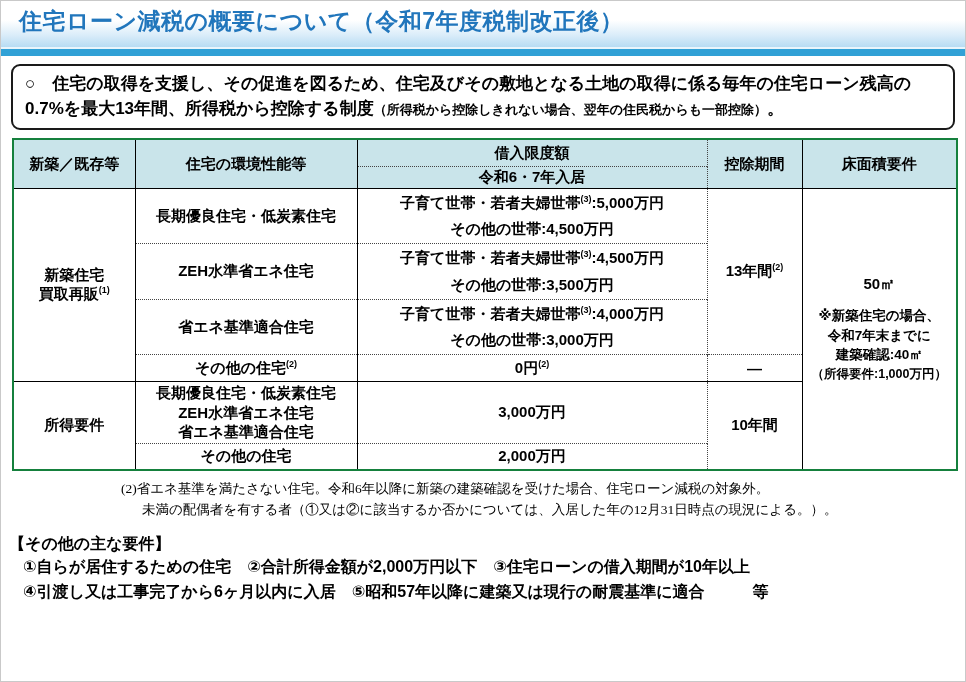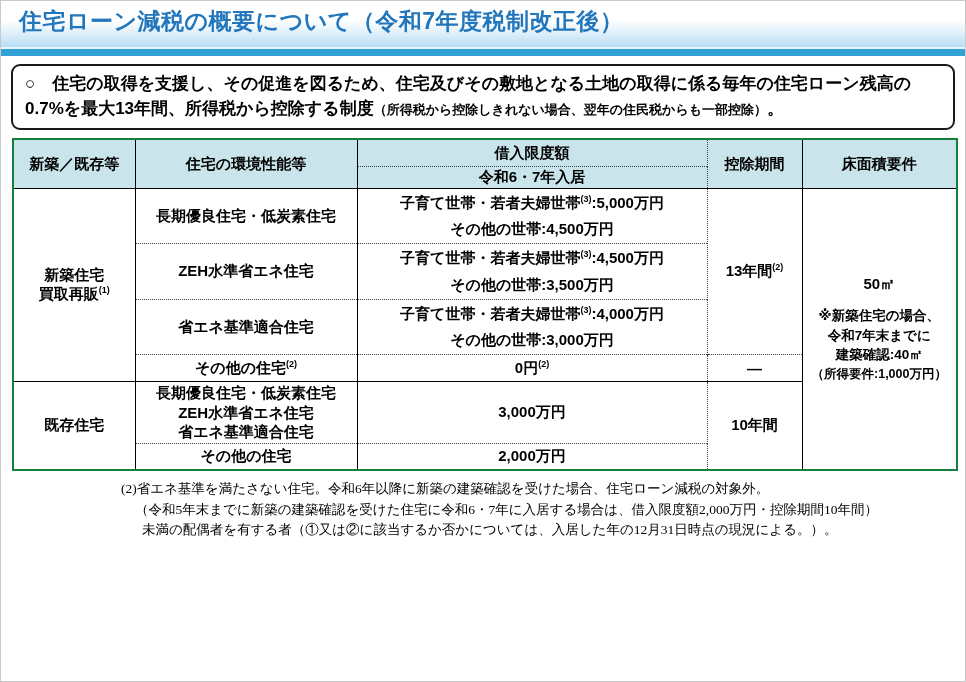--- a/index.html
+++ b/index.html
@@ -167,37 +167,41 @@
       </td>
     </tr>
 
     <tr class="r-short">
       <td class="dt"><span>その他の住宅</span><sup>(2)</sup></td>
       <td class="dt"><span>0円</span><sup>(2)</sup></td>
       <td class="dt dl">―</td>
     </tr>
 
     <tr class="r-exist">
-      <td rowspan="2">既存住宅</td>
+      <td rowspan="2">所得要件</td>
       <td class="perf-3line">
         <div>長期優良住宅・低炭素住宅</div>
         <div>ZEH水準省エネ住宅</div>
         <div>省エネ基準適合住宅</div>
       </td>
       <td>3,000万円</td>
       <td rowspan="2" class="dl">10年間</td>
     </tr>
 
     <tr class="r-short">
       <td class="dt">その他の住宅</td>
       <td class="dt">2,000万円</td>
     </tr>
   </tbody>
     </table>
 
   <div class="footnotes">
     <div>(2)省エネ基準を満たさない住宅。令和6年以降に新築の建築確認を受けた場合、住宅ローン減税の対象外。</div>
-    <div class="ind1">（令和5年末までに新築の建築確認を受けた住宅に令和6・7年に入居する場合は、借入限度額2,000万円・控除期間10年間）</div>
     <div class="ind2">未満の配偶者を有する者（①又は②に該当するか否かについては、入居した年の12月31日時点の現況による。）。</div>
   </div>
 
+  <div class="other-req">
+    <div class="req-title">【その他の主な要件】</div>
+    <div class="req-line">①自らが居住するための住宅　②合計所得金額が2,000万円以下　③住宅ローンの借入期間が10年以上</div>
+    <div class="req-line">④引渡し又は工事完了から6ヶ月以内に入居　⑤昭和57年以降に建築又は現行の耐震基準に適合　　　等</div>
+  </div>
 
 </div>
 
 </body></html>

